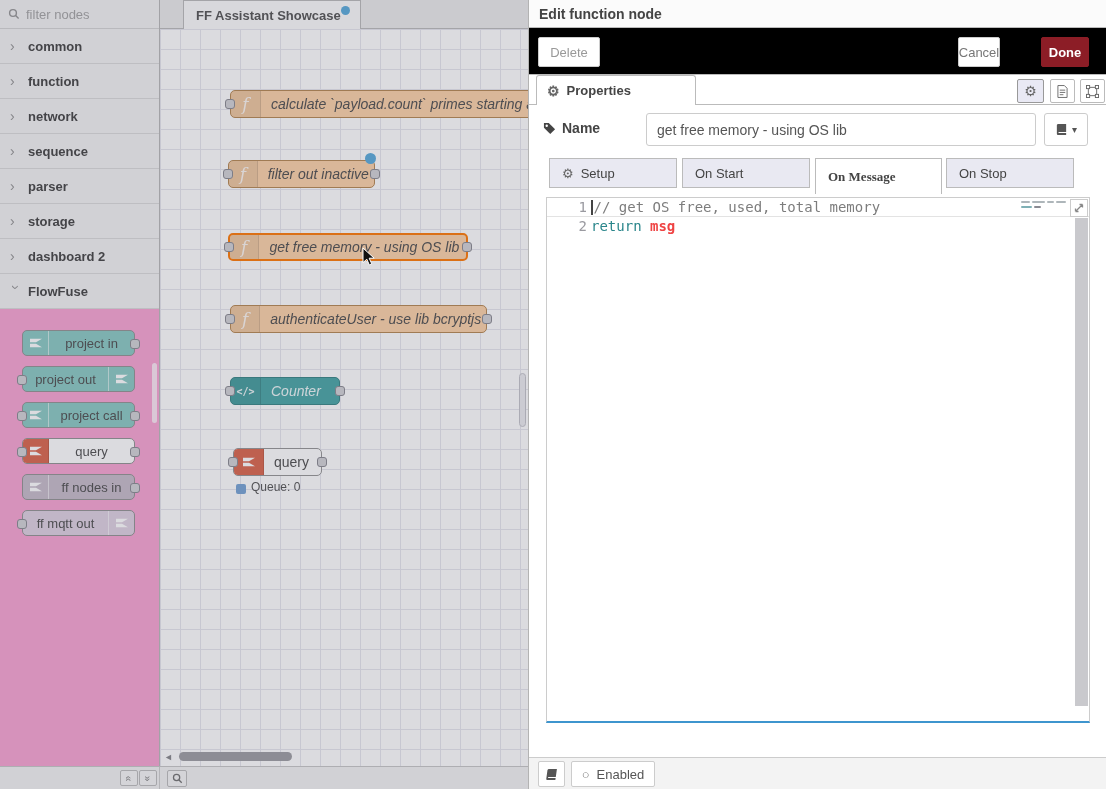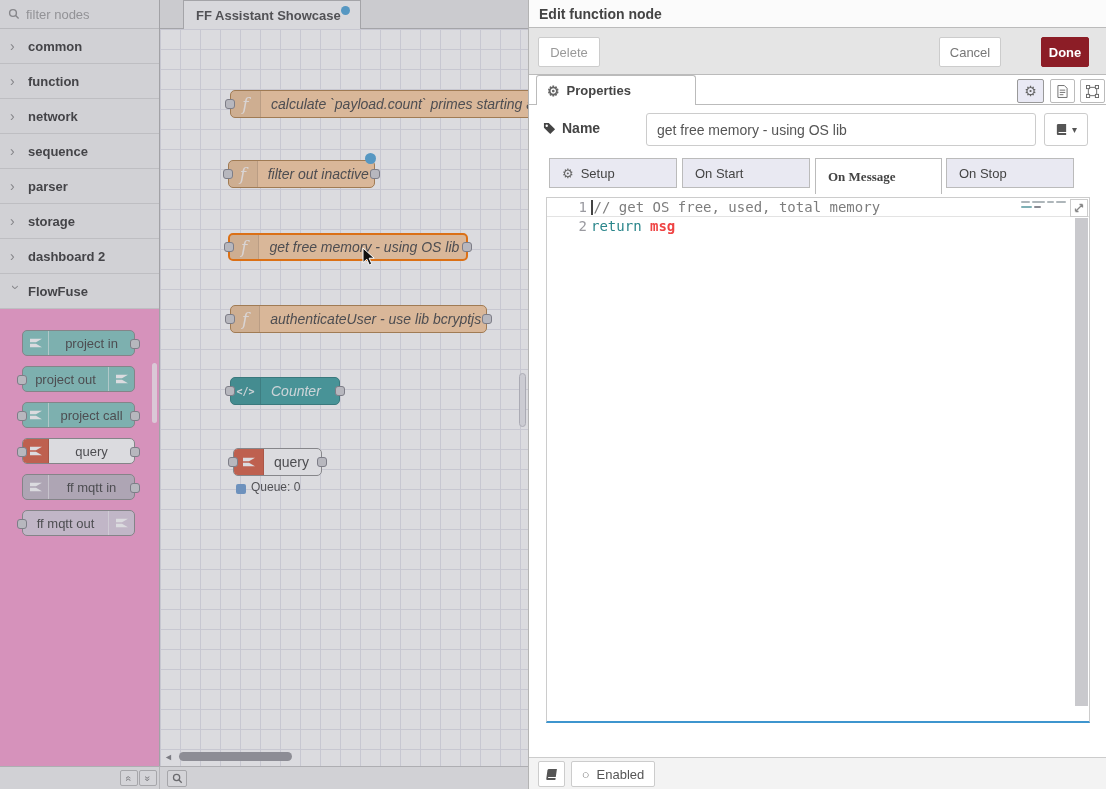--- a/index.html
+++ b/index.html
@@ -69,24 +69,24 @@
   .lfooter .pal-div { position:absolute; left:159px; top:0; width:1px; height:23px; background:#d0d0d0; }
   .minibtn { position:absolute; width:18px; height:16px; top:3px; border:1px solid #c0c0c0; border-radius:2px; background:#f7f7f7; display:flex; align-items:center; justify-content:center; color:#8b8b8b; font-size:9px; cursor:pointer; }
   .minibtn .rot { display:inline-block; transform:rotate(90deg); font-size:10px; }
   .zoombtn { position:absolute; left:167px; width:20px; height:17px; top:3px; border:1px solid #c0c0c0; border-radius:2px; background:#f7f7f7; display:flex; align-items:center; justify-content:center; cursor:pointer; }
 
   .cursor-arrow { position:absolute; left:362px; top:247px; z-index:60; }
 
   
   .tray { position:absolute; left:528px; top:0; width:578px; height:789px; background:#fff; border-left:1px solid #b3b3b3; z-index:10; }
   .tray-header { height:28px; background:#fbfbfb; border-bottom:1px solid #bbb; display:flex; align-items:center; padding:0 10px; font-size:14px; font-weight:bold; color:#444; }
-  .tray-toolbar { position:relative; height:47px; background:#e5e5e5; border-bottom:1px solid #bbb; }
+  .tray-toolbar { position:relative; height:47px; background:#000000; border-bottom:1px solid #bbb; }
   .btn { position:absolute; top:9px; height:30px; border:1px solid #ccc; border-radius:2px; background:#fff; font-size:13px; display:flex; align-items:center; justify-content:center; cursor:pointer; font-family:"Liberation Sans", sans-serif; }
   .btn.delete { left:9px; width:62px; color:#999; }
-  .btn.cancel { left:410px; width:62px; color:#777; }
+  .btn.cancel { left:429px; width:42px; color:#777; }
   .btn.done { left:512px; width:48px; background:#8c1d26; border-color:#8c1d26; color:#fff; font-weight:bold; }
 
   .tray-tabs { position:relative; height:30px; border-bottom:1px solid #bbb; background:#fff; }
   .ptab { position:absolute; left:7px; top:0; width:160px; height:30px; background:#fff; border:1px solid #bbb; border-bottom:none; border-radius:3px 3px 0 0; display:flex; align-items:center; gap:7px; padding:0 10px; font-size:13px; font-weight:bold; color:#444; z-index:2; cursor:pointer; }
   .gear { color:#666; font-size:14px; line-height:1; }
   .tico { position:absolute; top:4px; height:24px; border:1px solid #bbb; border-radius:2px; background:#fff; display:flex; align-items:center; justify-content:center; cursor:pointer; }
   .tico.active { background:#e9e9f4; border-color:#999; }
 
   .tray-body { position:relative; height:652px; background:#fff; }
   .tagicon { position:absolute; left:14px; top:122px; }
@@ -210,21 +210,21 @@
           <span class="plbl">query</span>
           <span class="pport pr"></span>
         </div>
         <div class="pill mqin" style="top:165px;">
           <span class="picon l">
               <svg width="16" height="12" viewBox="0 0 18 14">
                 <polygon points="2,2 16,2 9,6 2,6" fill="#fff"></polygon>
                 <polygon points="2,8 9,8 16,12 2,12" fill="#fff"></polygon>
               </svg>
             </span>
-          <span class="plbl">ff mqtt in</span>
+          <span class="plbl">ff nodes in</span>
           <span class="pport pr"></span>
         </div>
         <div class="pill mqout" style="top:201px;">
           <span class="pport pl"></span>
           <span class="plbl">ff mqtt out</span>
           <span class="picon r">
               <svg width="16" height="12" viewBox="0 0 18 14">
                 <polygon points="2,2 16,2 9,6 2,6" fill="#fff"></polygon>
                 <polygon points="2,8 9,8 16,12 2,12" fill="#fff"></polygon>
               </svg>

